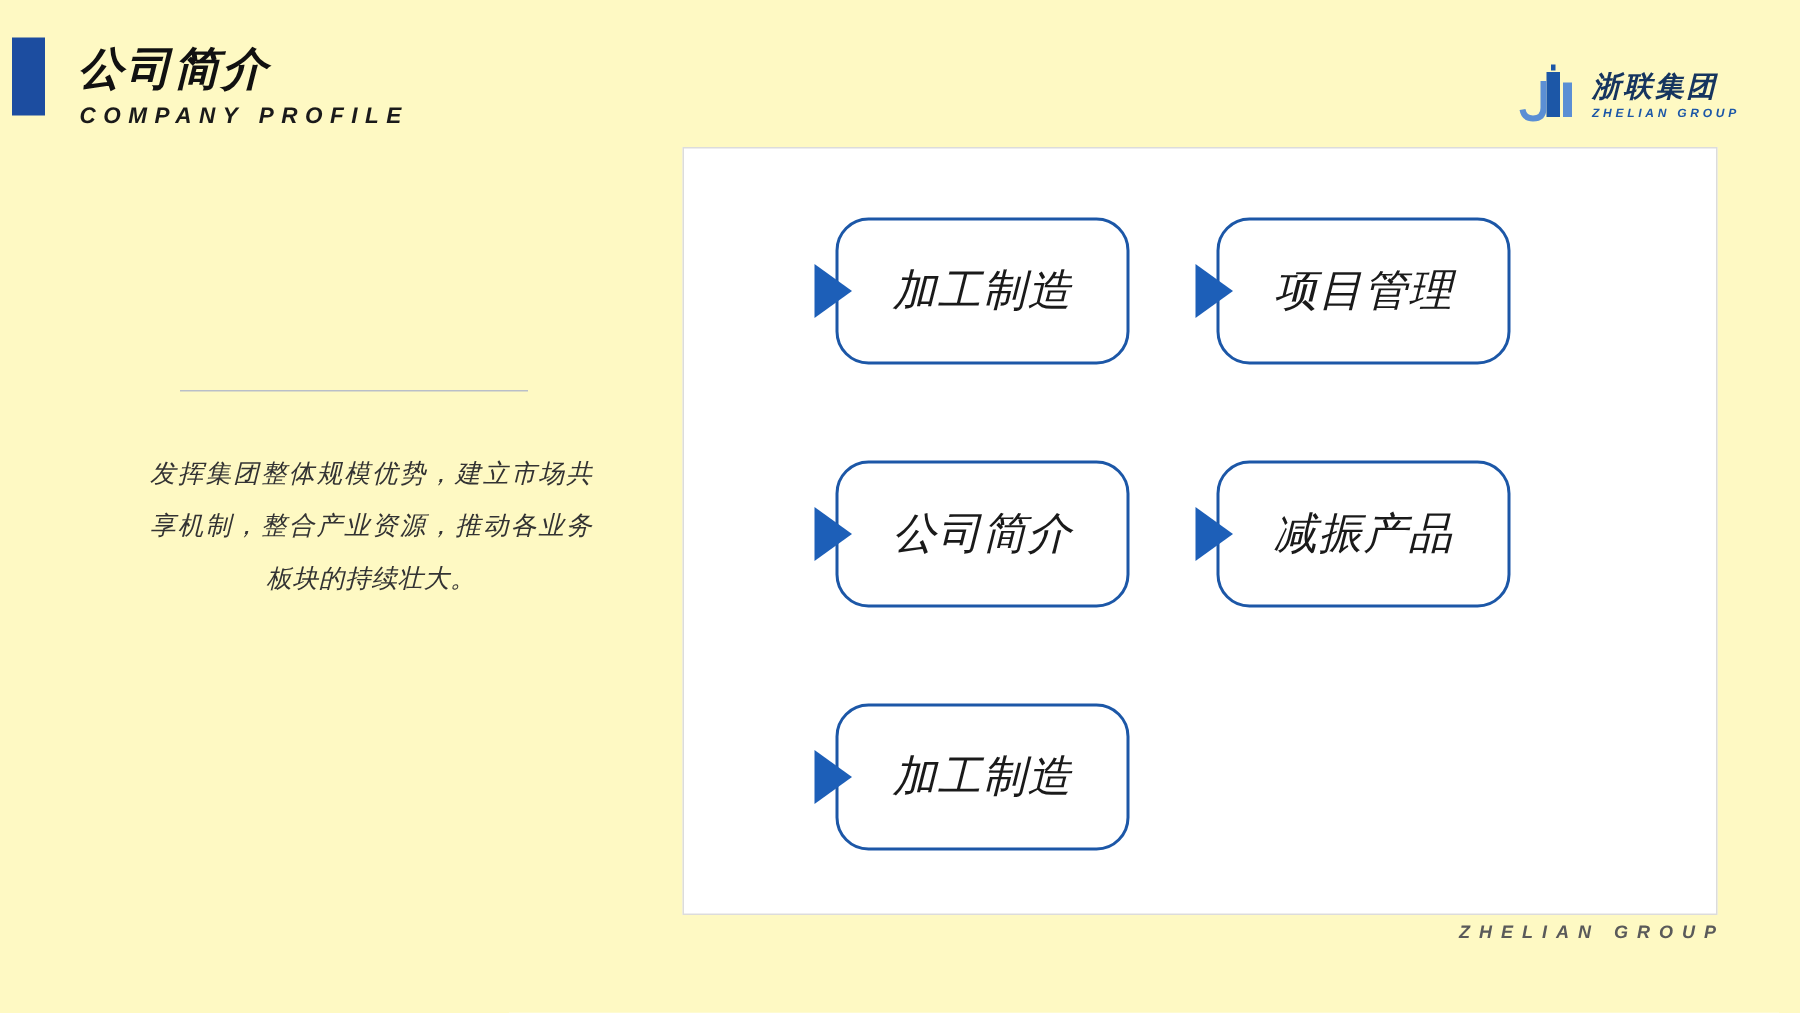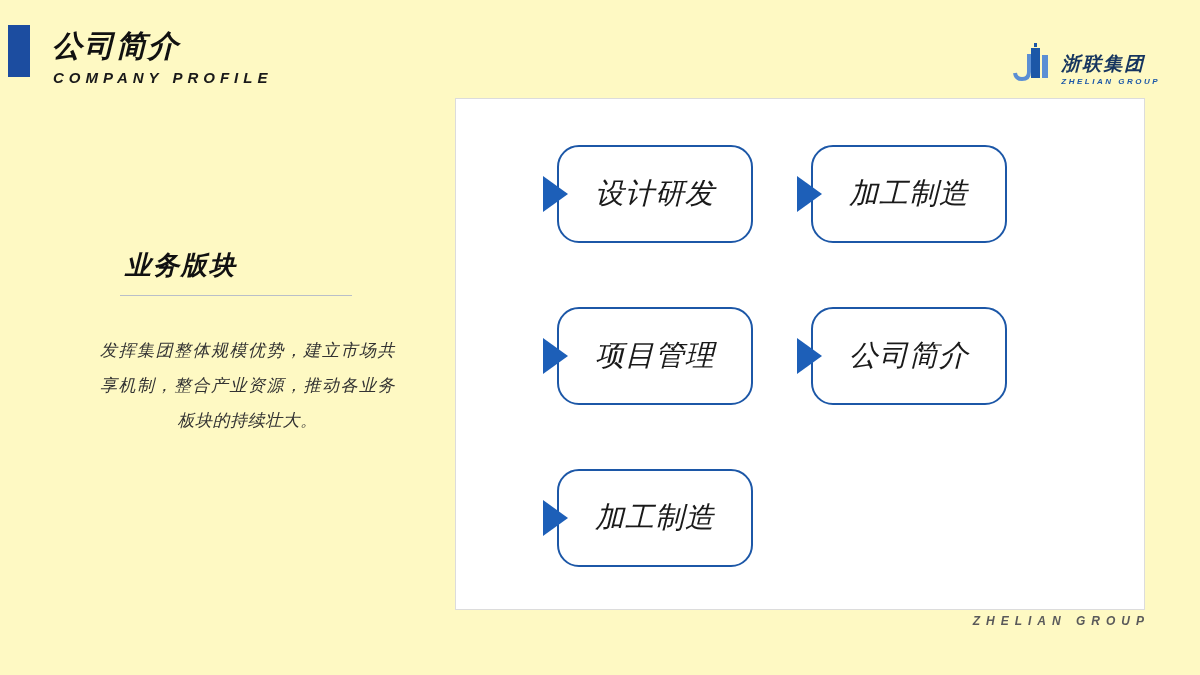--- a/index.html
+++ b/index.html
@@ -34,21 +34,21 @@
     font-weight: 600;
     color: #1a1a1a;
     letter-spacing: 5px;
   }
 
   
   .logo {
     position: absolute;
     right: 40px; top: 42px;
     display: flex;
-    align-items: flex-end;
+    align-items: center;
     gap: 8px;
   }
   .logo-icon { width: 44px; height: 44px; display: block; }
   .logo-text { display: flex; flex-direction: column; align-items: flex-start; }
   .logo-name {
     font-size: 19px;
     font-weight: 700;
     color: #16355f;
     letter-spacing: 2px;
     line-height: 1.15;
@@ -158,33 +158,26 @@
       <rect x="25" y="1" width="3" height="4" fill="#1c57a7"></rect>
       <path d="M 20 12 L 20 30 Q 20 37 13 37 Q 7 37 6 31" fill="none" stroke="#5b8fd4" stroke-width="4"></path>
     </svg>
     <div class="logo-text">
       <div class="logo-name">浙联集团</div>
       <div class="logo-sub">ZHELIAN GROUP</div>
     </div>
   </div>
 
   <div class="left-col">
-    <h2 class="section-title">业务版块</h2>
     <div class="section-divider"></div>
     <p class="section-paragraph">发挥集团整体规模优势，建立市场共享机制，整合产业资源，推动各业务板块的持续壮大。</p>
   </div>
 
   <div class="panel">
 
-    <div class="diagram-item">
-      <span class="arrow-icon"></span>
-      <div class="diagram-box">
-        <span class="diagram-label">设计研发</span>
-      </div>
-    </div>
 
     <div class="diagram-item">
       <span class="arrow-icon"></span>
       <div class="diagram-box">
         <span class="diagram-label">加工制造</span>
       </div>
     </div>
 
     <div class="diagram-item">
       <span class="arrow-icon"></span>
@@ -193,20 +186,26 @@
       </div>
     </div>
 
     <div class="diagram-item">
       <span class="arrow-icon"></span>
       <div class="diagram-box">
         <span class="diagram-label">公司简介</span>
       </div>
     </div>
 
+    <div class="diagram-item">
+      <span class="arrow-icon"></span>
+      <div class="diagram-box">
+        <span class="diagram-label">减振产品</span>
+      </div>
+    </div>
 
     <div class="diagram-item">
       <span class="arrow-icon"></span>
       <div class="diagram-box">
         <span class="diagram-label">加工制造</span>
       </div>
     </div>
 
   </div>
 

